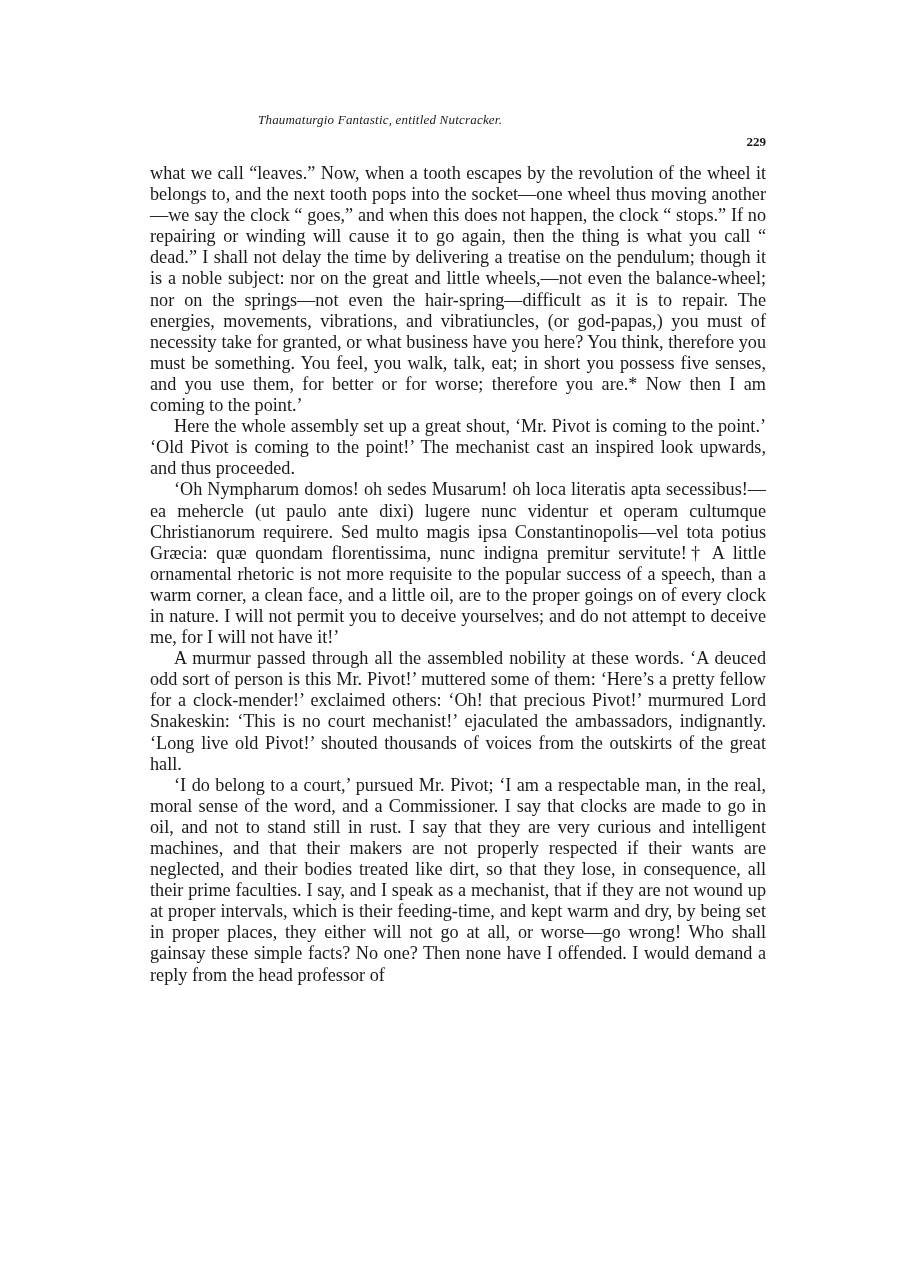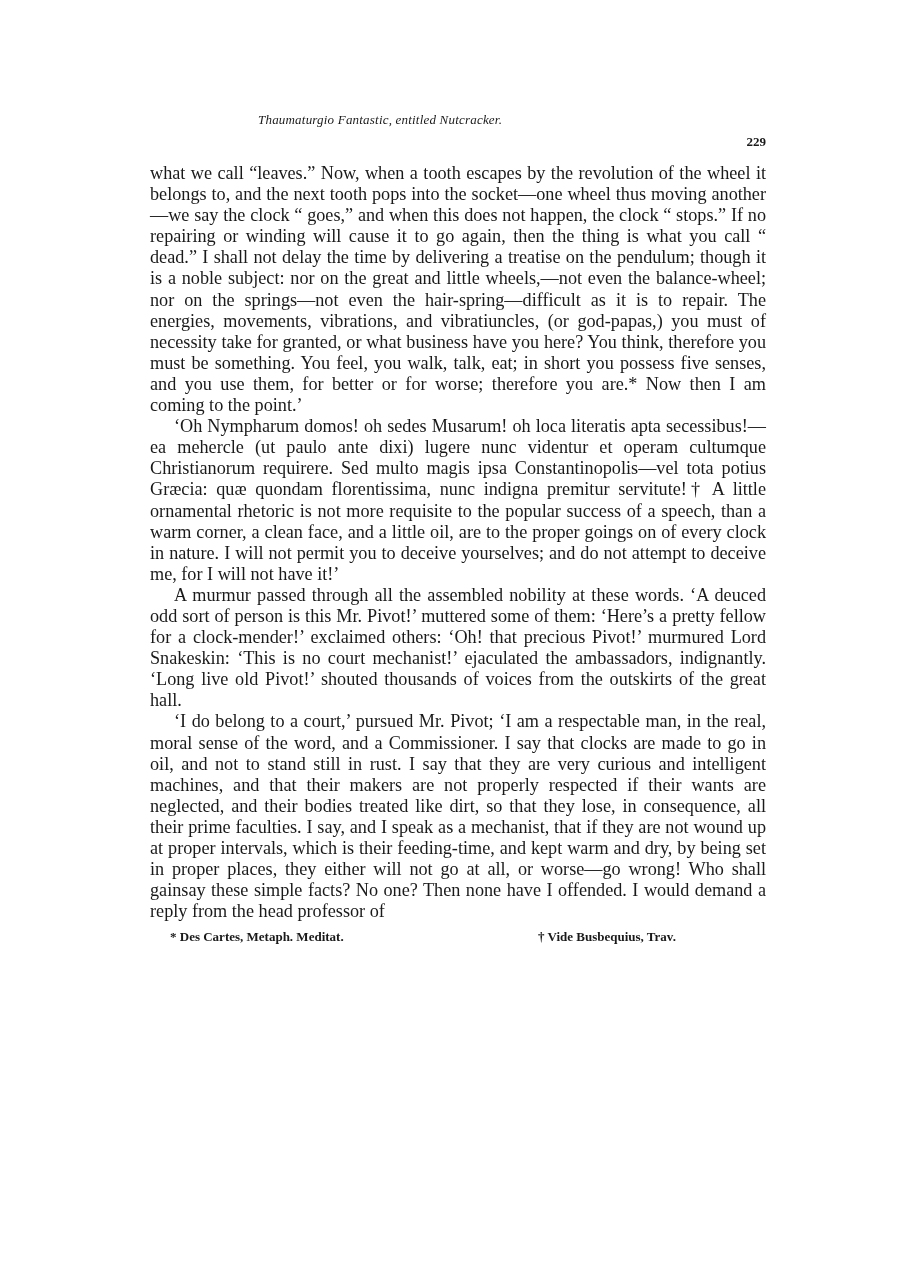--- a/index.html
+++ b/index.html
@@ -21,22 +21,19 @@
 <body>
 
 <div class="page">
   <div class="running-head">
     <span class="title">Thaumaturgio Fantastic, entitled Nutcracker.</span>
     <span class="folio">229</span>
   </div>
 
   <div class="body-text">
     <p class="first">what we call “leaves.” Now, when a tooth escapes by the revolution of the wheel it belongs to, and the next tooth pops into the socket—one wheel thus moving another—we say the clock “ goes,” and when this does not happen, the clock “ stops.” If no repairing or winding will cause it to go again, then the thing is what you call “ dead.” I shall not delay the time by delivering a treatise on the pendulum; though it is a noble subject: nor on the great and little wheels,—not even the balance-wheel; nor on the springs—not even the hair-spring—difficult as it is to repair. The energies, movements, vibrations, and vibratiuncles, (or god-papas,) you must of necessity take for granted, or what business have you here? You think, therefore you must be something. You feel, you walk, talk, eat; in short you possess five senses, and you use them, for better or for worse; therefore you are.* Now then I am coming to the point.’</p>
+    <p class="indent">Here the whole assembly set up a great shout, ‘Mr. Pivot is coming to the point.’ ‘Old Pivot is coming to the point!’ The mechanist cast an inspired look upwards, and thus proceeded.</p>
     <p class="indent">‘Oh Nympharum domos! oh sedes Musarum! oh loca literatis apta secessibus!—ea mehercle (ut paulo ante dixi) lugere nunc videntur et operam cultumque Christianorum requirere. Sed multo magis ipsa Constantinopolis—vel tota potius Græcia: quæ quondam florentissima, nunc indigna premitur servitute!† A little ornamental rhetoric is not more requisite to the popular success of a speech, than a warm corner, a clean face, and a little oil, are to the proper goings on of every clock in nature. I will not permit you to deceive yourselves; and do not attempt to deceive me, for I will not have it!’</p>
     <p class="indent">A murmur passed through all the assembled nobility at these words. ‘A deuced odd sort of person is this Mr. Pivot!’ muttered some of them: ‘Here’s a pretty fellow for a clock-mender!’ exclaimed others: ‘Oh! that precious Pivot!’ murmured Lord Snakeskin: ‘This is no court mechanist!’ ejaculated the ambassadors, indignantly. ‘Long live old Pivot!’ shouted thousands of voices from the outskirts of the great hall.</p>
     <p class="indent">‘I do belong to a court,’ pursued Mr. Pivot; ‘I am a respectable man, in the real, moral sense of the word, and a Commissioner. I say that clocks are made to go in oil, and not to stand still in rust. I say that they are very curious and intelligent machines, and that their makers are not properly respected if their wants are neglected, and their bodies treated like dirt, so that they lose, in consequence, all their prime faculties. I say, and I speak as a mechanist, that if they are not wound up at proper intervals, which is their feeding-time, and kept warm and dry, by being set in proper places, they either will not go at all, or worse—go wrong! Who shall gainsay these simple facts? No one? Then none have I offended. I would demand a reply from the head professor of</p>
   </div>
 
-  <div class="footnotes">
-    <span class="fn1">* Des Cartes, Metaph. Meditat.</span>
-    <span class="fn2">† Vide Busbequius, Trav.</span>
-  </div>
 </div>
 
 </body></html>

